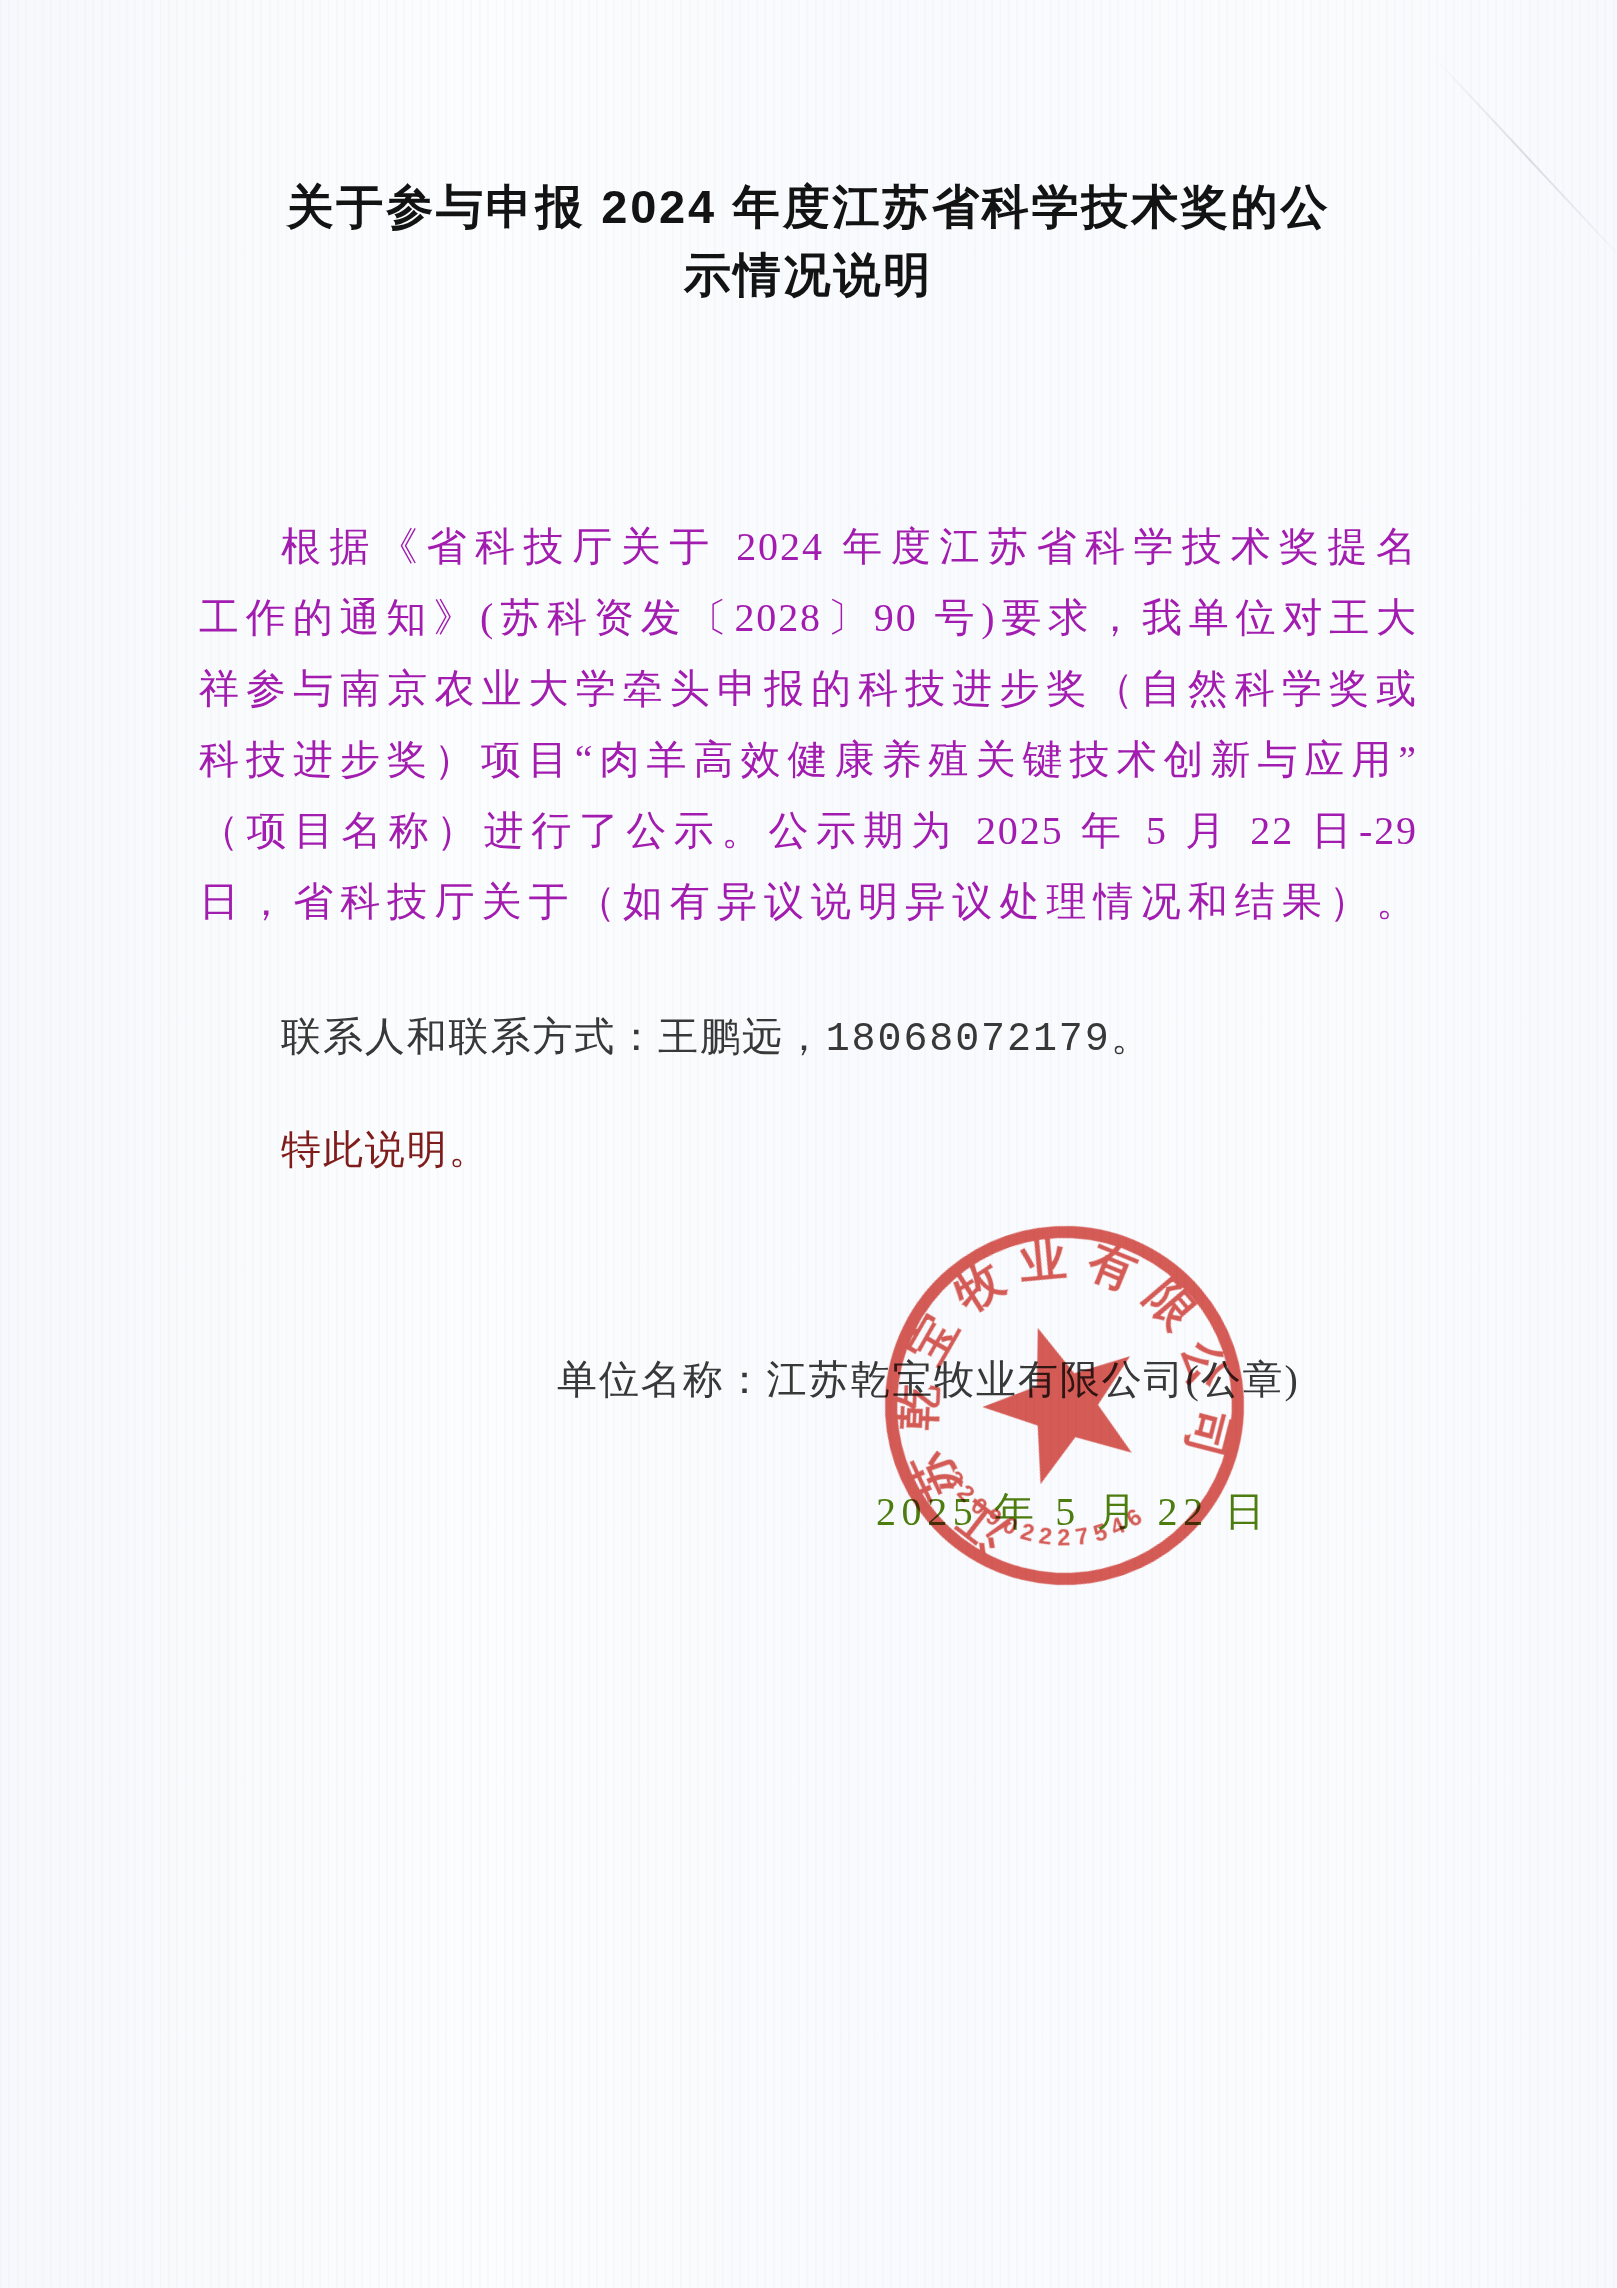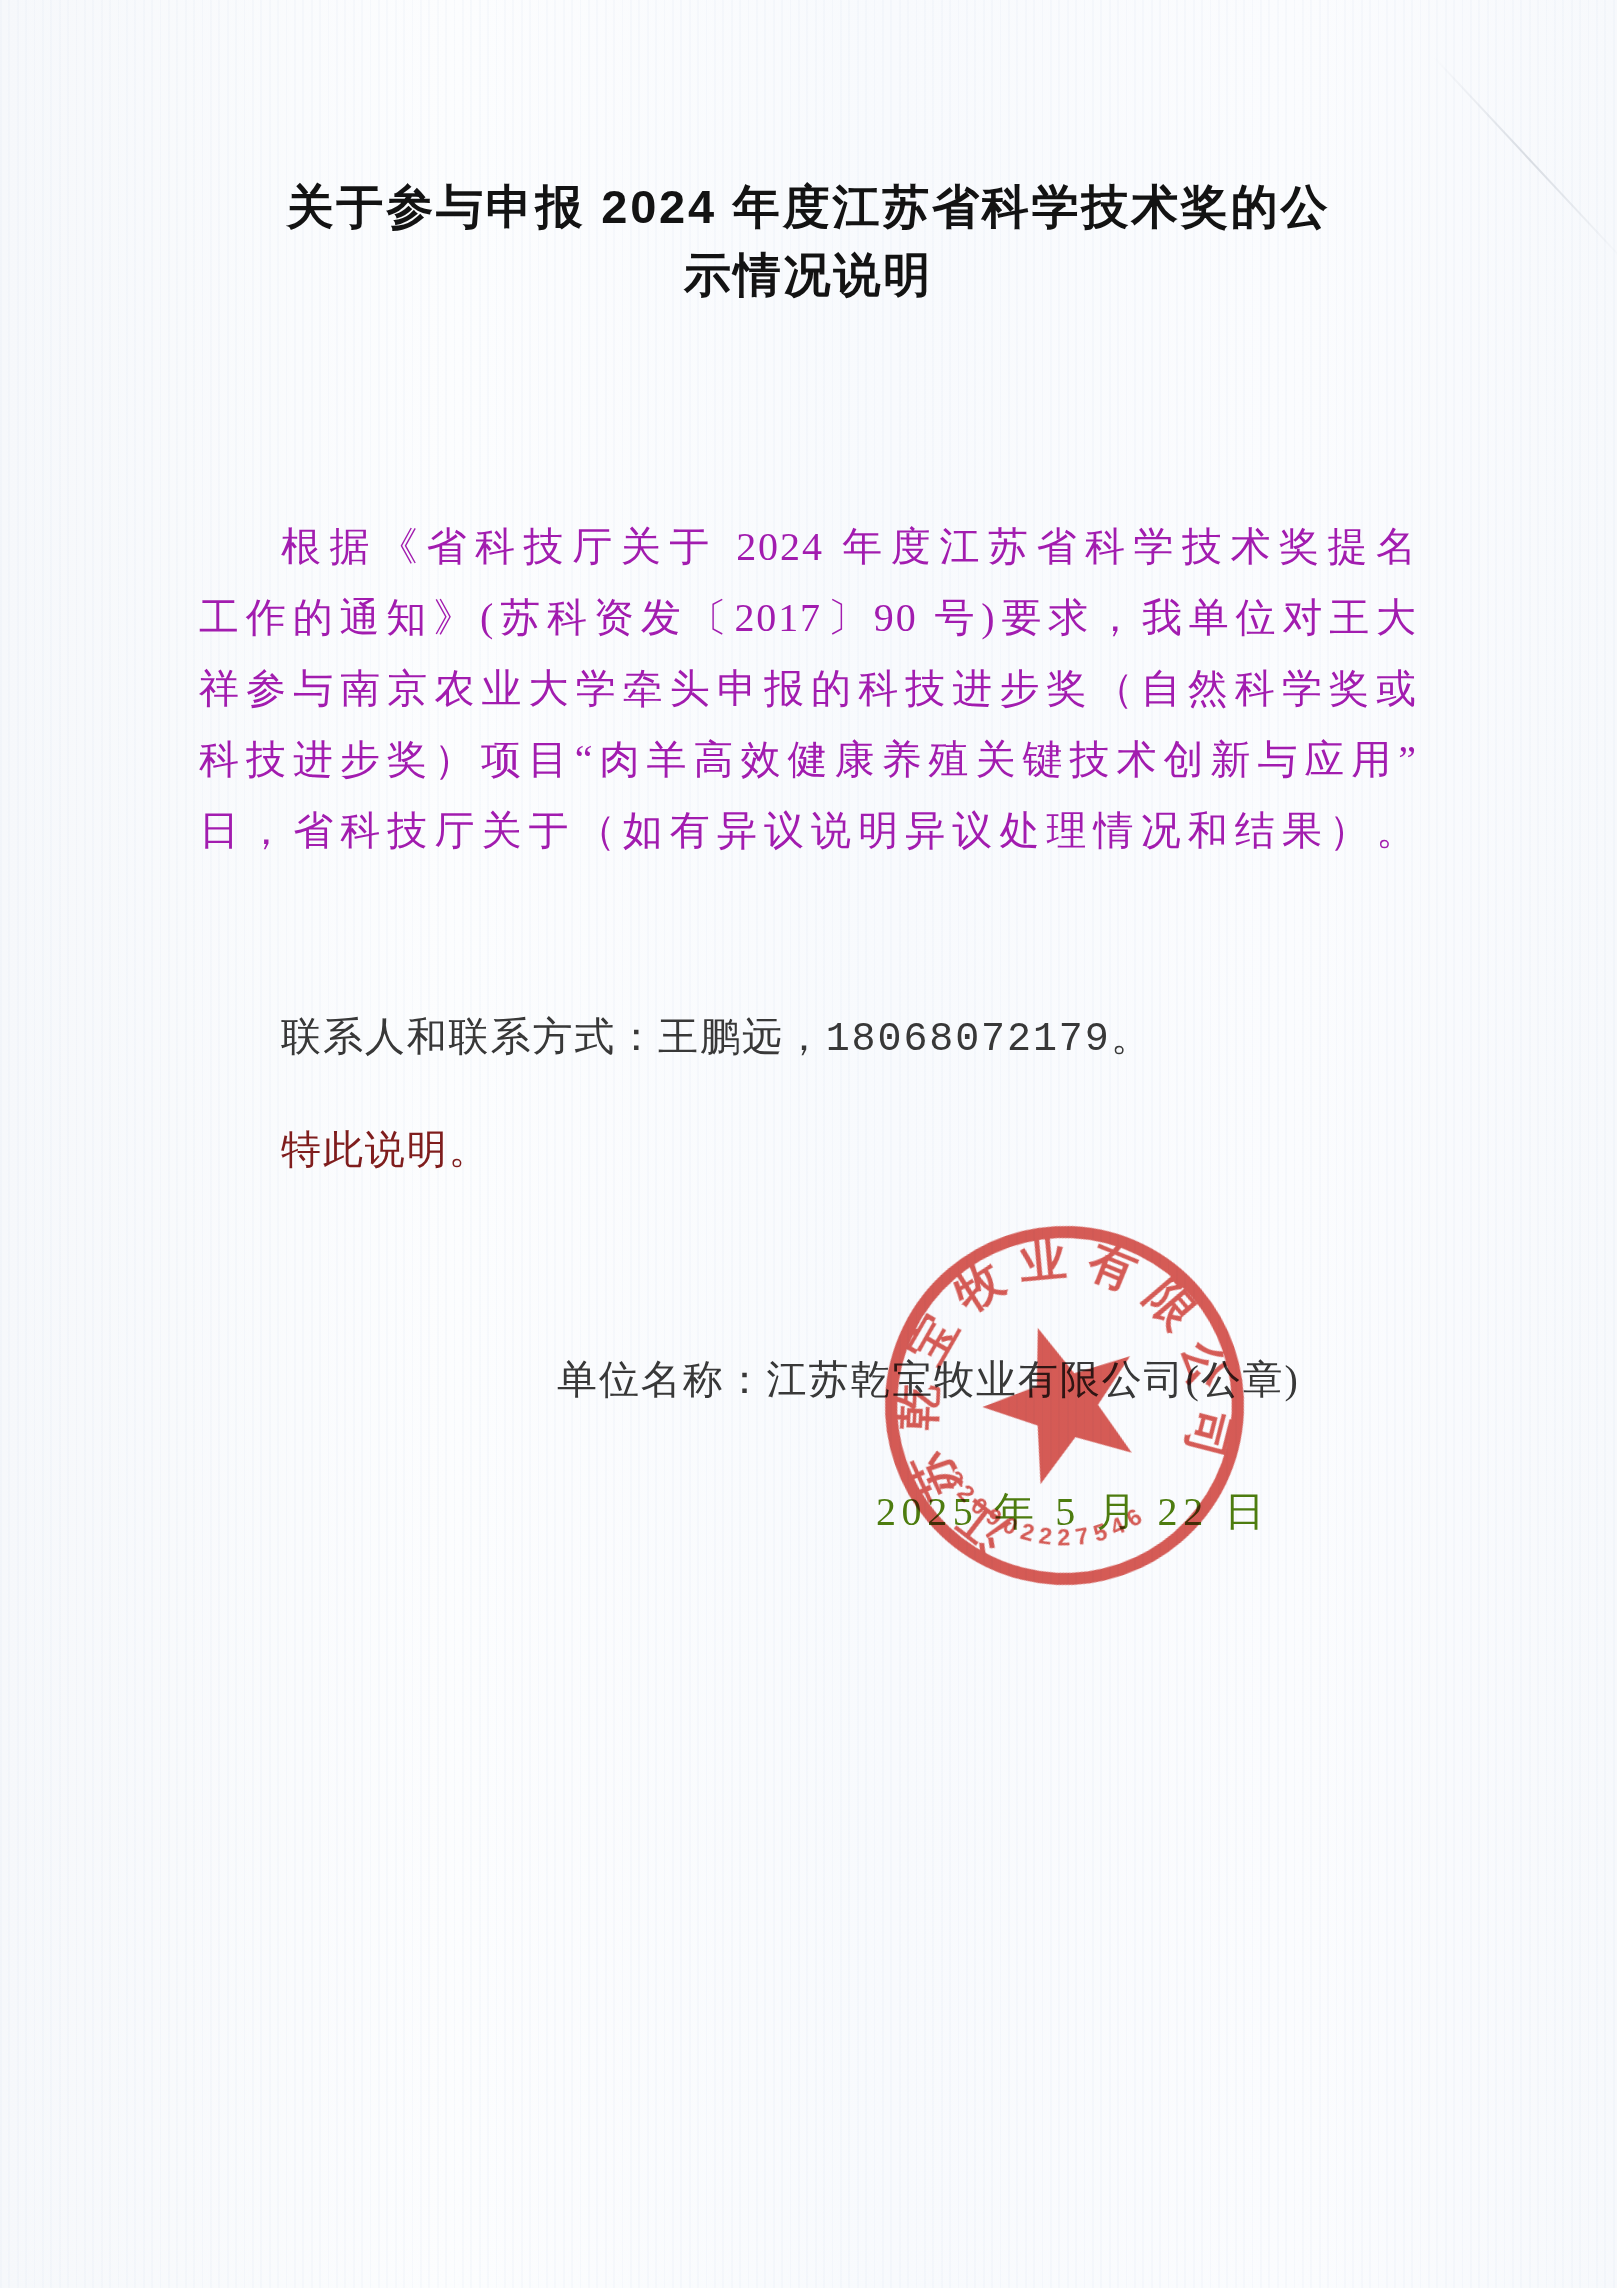--- a/index.html
+++ b/index.html
@@ -120,23 +120,24 @@
 </head>
 <body>
 
 <div class="crease"></div>
 
 <div class="title-line title-1">关于参与申报 2024 年度江苏省科学技术奖的公</div>
 <div class="title-line title-2">示情况说明</div>
 
 <div class="body-block">
   <div class="body-line first">根据《省科技厅关于 2024 年度江苏省科学技术奖提名</div>
-  <div class="body-line">工作的通知》(苏科资发〔2017〕90 号)要求，我单位对王大</div>
+  <div class="body-line">工作的通知》(苏科资发〔2028〕90 号)要求，我单位对王大</div>
   <div class="body-line">祥参与南京农业大学牵头申报的科技进步奖（自然科学奖或</div>
   <div class="body-line">科技进步奖）项目“肉羊高效健康养殖关键技术创新与应用”</div>
+  <div class="body-line">（项目名称）进行了公示。公示期为 2025 年 5 月 22 日-29</div>
   <div class="body-line">日，省科技厅关于（如有异议说明异议处理情况和结果）。</div>
 </div>
 
 <div class="contact-line">联系人和联系方式：王鹏远，18068072179。</div>
 <div class="closing-line">特此说明。</div>
 <div class="signature-line">单位名称：江苏乾宝牧业有限公司(公章)</div>
 <div class="date-line">2025 年 5 月 22 日</div>
 
 <div class="seal">
   <svg viewBox="0 0 400 400">

